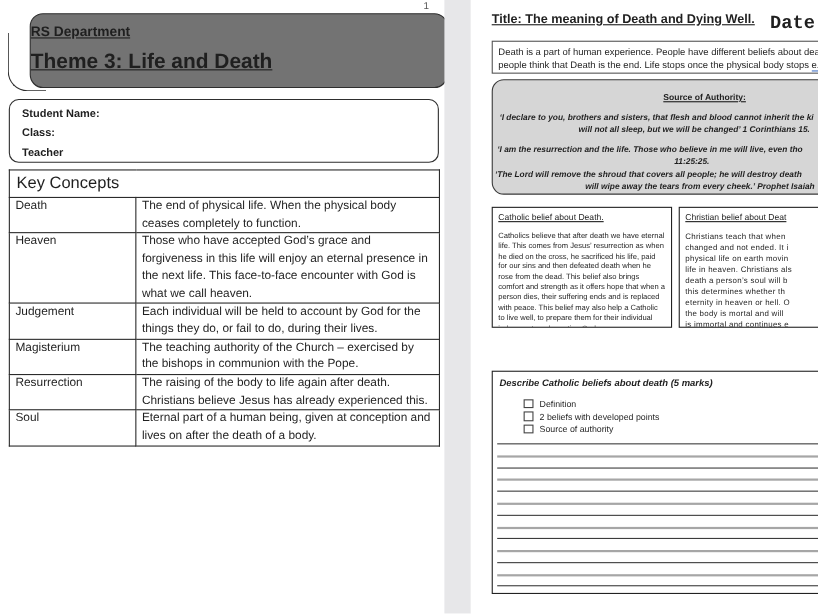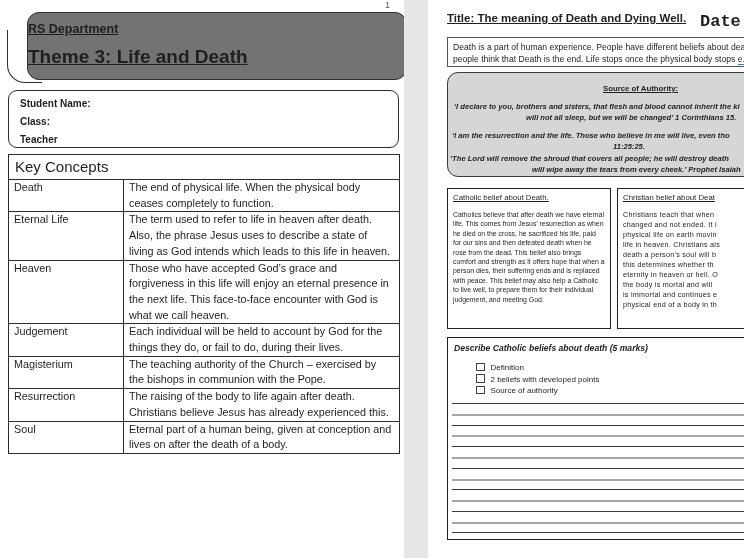--- a/index.html
+++ b/index.html
@@ -36,21 +36,21 @@
   .intro-box div{font-size:8.6px;line-height:12px;white-space:nowrap;}
   .eg{color:#1f1f1f;border-bottom:1.2px solid #4472c4;}
   .soa-box{position:absolute;left:19px;top:72px;width:368px;height:105px;background:#d6d6d6;
            border:1.5px solid #3a3a3a;border-radius:11px;box-sizing:border-box;}
   .soa-line{position:absolute;white-space:nowrap;font-size:7.6px;font-weight:bold;font-style:italic;}
   .soa-head{position:absolute;left:175px;top:84px;font-size:7.8px;font-weight:bold;
             text-decoration:underline;white-space:nowrap;}
   .q1a{left:26px;top:102px;} .q1b{left:98px;top:113px;}
   .q2a{left:24px;top:131px;} .q2b{left:185px;top:142px;}
   .q3a{left:22px;top:154px;} .q3b{left:104px;top:165px;}
-  .belief{position:absolute;top:188px;width:164px;height:141px;border:1.4px solid #222;
+  .belief{position:absolute;top:188px;width:164px;height:110px;border:1.4px solid #222;
           padding:4px 5px;box-sizing:border-box;overflow:hidden;}
   .belief .bh{font-size:7.8px;text-decoration:underline;margin-bottom:8px;white-space:nowrap;}
   .catholic{left:19px;}
   .catholic .bb{font-size:6.9px;line-height:9.4px;}
   .christian{left:189px;}
   .christian .bl{font-size:7.2px;line-height:10px;white-space:nowrap;letter-spacing:0.25px;}
   .task-box{position:absolute;left:19px;top:337px;width:368px;height:203px;
             border:1.6px solid #222;box-sizing:border-box;padding:5px 6px;}
   .task-prompt{font-size:8.6px;font-weight:bold;font-style:italic;}
   .checklist{margin-top:9px;margin-left:22px;}
@@ -82,24 +82,20 @@
     </div>
 
     <table class="kc-table">
       <tbody>
           <tr>
         <td class="kc-title" colspan="2">Key Concepts</td>
       </tr>
       <tr>
         <td class="term">Death</td>
         <td class="def">The end of physical life. When the physical body ceases completely to function.</td>
-      </tr>
-      <tr>
-        <td class="term">Eternal Life</td>
-        <td class="def">The term used to refer to life in heaven after death. Also, the phrase Jesus uses to describe a state of living as God intends which leads to this life in heaven.</td>
       </tr>
       <tr>
         <td class="term">Heaven</td>
         <td class="def">Those who have accepted God’s grace and forgiveness in this life will enjoy an eternal presence in the next life. This face-to-face encounter with God is what we call heaven.</td>
       </tr>
       <tr>
         <td class="term">Judgement</td>
         <td class="def">Each individual will be held to account by God for the things they do, or fail to do, during their lives.</td>
       </tr>
       <tr>

